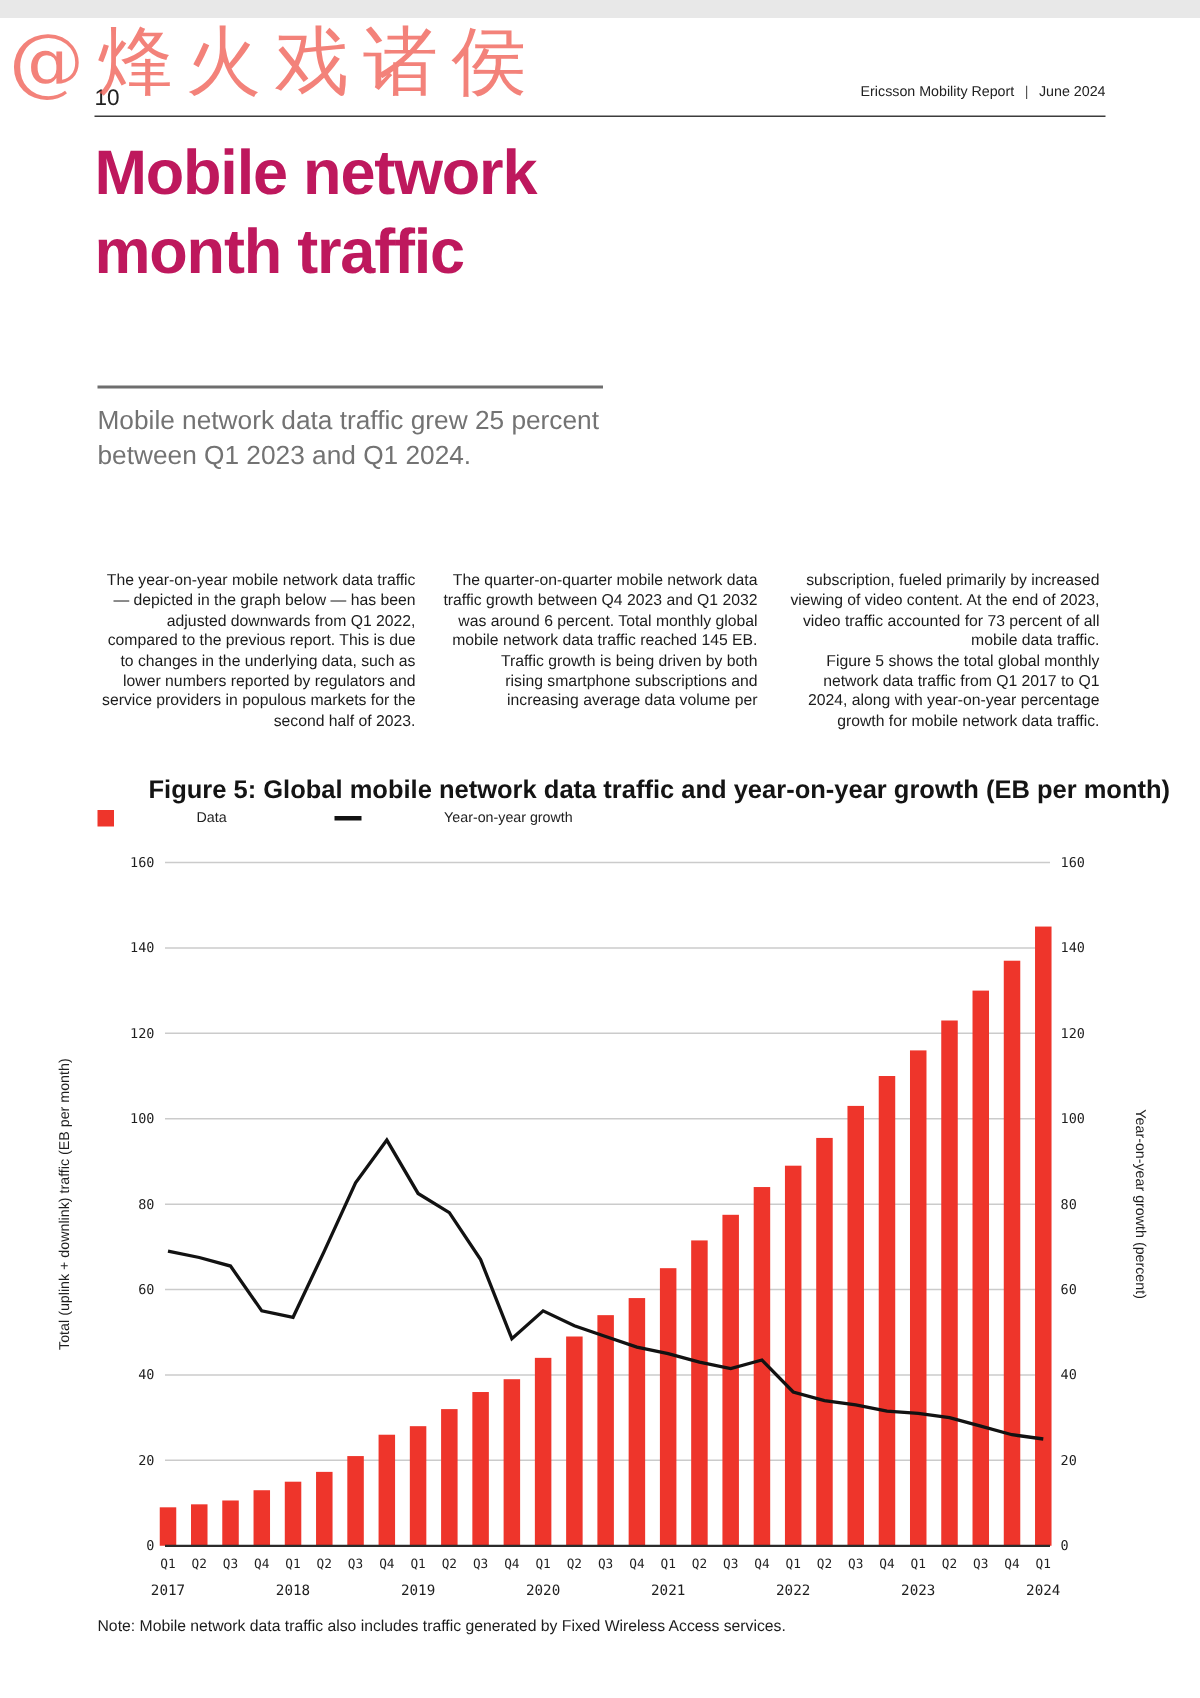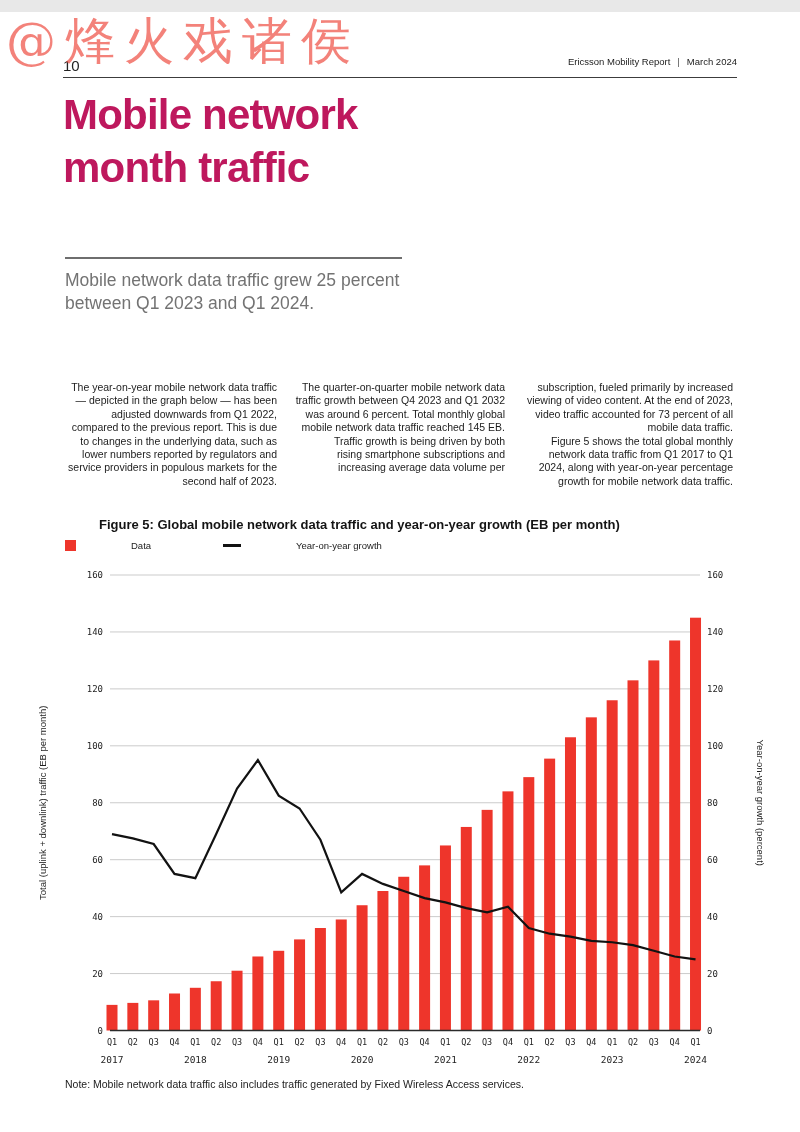--- a/index.html
+++ b/index.html
@@ -21,41 +21,41 @@
   .hdr-rule { position:absolute; left:63px; right:63px; top:65px; height:1px; background:#3c3c3c; }
   .title { position:absolute; left:63px; top:76px; font-size:42px; line-height:53px;
            font-weight:bold; letter-spacing:-0.8px; color:#be185d; }
   .sub-rule { position:absolute; left:65px; top:245px; width:337px; height:2px; background:#6e6e6e; }
   .subtitle { position:absolute; left:65px; top:257px; width:352px;
               font-size:17.5px; line-height:23px; color:#737373; }
   .cols { position:absolute; left:65px; top:369px; width:672px;
           display:grid; grid-template-columns:212px 212px 212px; column-gap:16px; }
   .cols p { font-size:10.5px; line-height:13.4px; color:#1c1c1c;text-align:right; }
   .cols p.indent { text-indent:15px; }
-  .fig-caption { position:absolute; left:65px; top:505px; font-size:13px; font-weight:bold; color:#141414;padding-left:34px; }
+  .fig-caption { position:absolute; left:65px; top:505px; font-size:17px; font-weight:bold; color:#141414;padding-left:34px; }
   .legend { position:absolute; left:65px; top:528px; display:flex; align-items:center; font-size:9.5px; color:#222;gap:48px; }
   .legend .swatch { width:11px; height:11px; margin-right:7px; }
   .legend .line-sample { width:18px; height:2.2px; margin:0 7px 0 24px; }
   .chart-wrap { position:absolute; left:20px; top:552px; width:760px; height:530px; }
   .tick  { font-family:"DejaVu Sans Mono", monospace; font-size:9px; fill:#1e1e1e; }
   .qlab  { font-family:"DejaVu Sans Mono", monospace; font-size:8.5px; fill:#1e1e1e; }
   .ylab  { font-family:"DejaVu Sans Mono", monospace; font-size:9.5px; fill:#1e1e1e; }
   .axis-title { font-family:"Liberation Sans", sans-serif; font-size:9.5px; fill:#1e1e1e; }
   .note { position:absolute; left:65px; top:1066px; font-size:10.5px; color:#1c1c1c; }
 </style>
 </head>
 <body>
 
 <div class="page">
 
   <div class="watermark">@烽火戏诸侯</div>
 
   <div class="hdr-page">10</div>
   <div class="hdr-right">
-    <span>Ericsson Mobility Report</span><span class="sep">|</span><span>March 2024</span>
+    <span>Ericsson Mobility Report</span><span class="sep">|</span><span>June 2024</span>
   </div>
   <div class="hdr-rule"></div>
 
   <h1 class="title">
     <span>Mobile network</span><br>
     <span>month traffic</span>
   </h1>
 
   <div class="sub-rule"></div>
   <div class="subtitle">Mobile network data traffic grew 25 percent between Q1 2023 and Q1 2024.</div>

